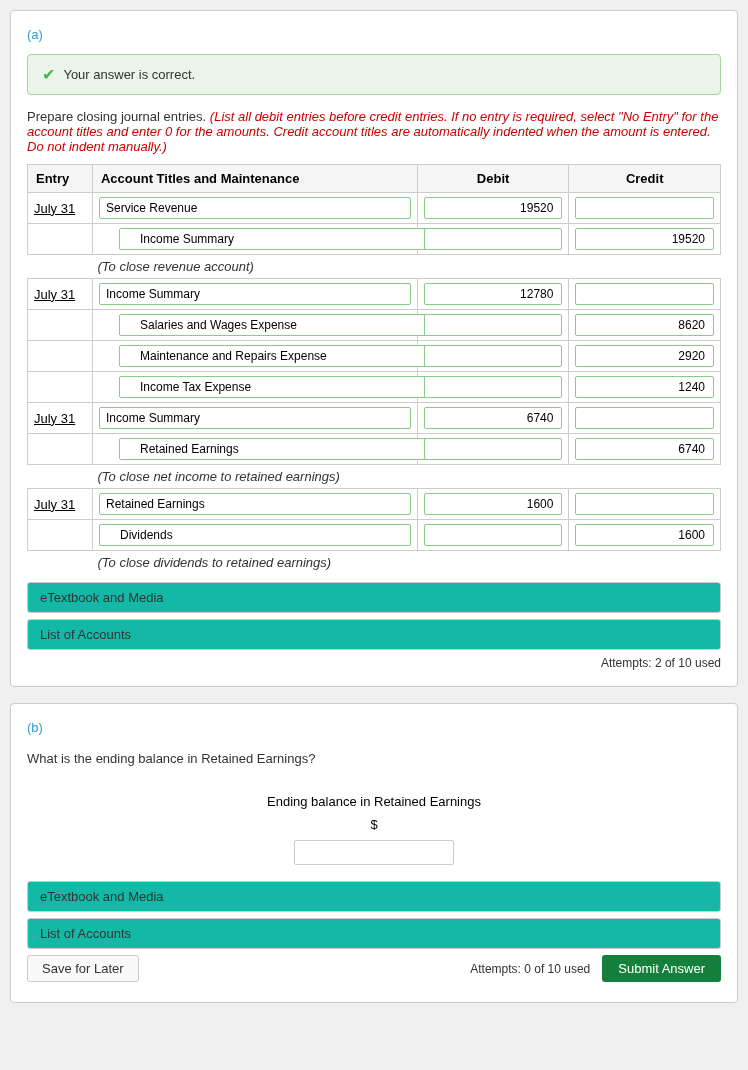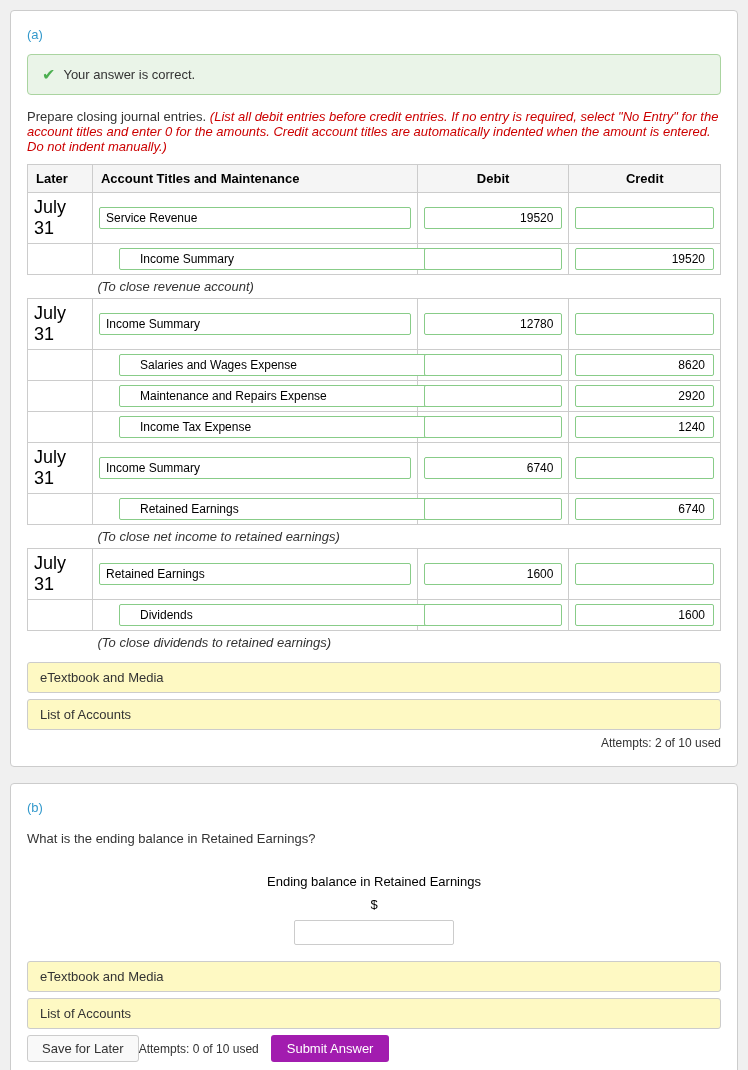--- a/index.html
+++ b/index.html
@@ -62,21 +62,22 @@
     .journal-table th.right {
       text-align: center;
     }
     .journal-table td {
       border: 1px solid #ccc;
       padding: 4px 6px;
       vertical-align: middle;
     }
     .journal-table td.date-col {
       width: 60px;
-      font-size: 18px;
+      font-size: 13px;
+      text-decoration: underline;
     }
     .journal-table td.account-col {
       width: 300px;
     }
     .journal-table td.debit-col,
     .journal-table td.credit-col {
       width: 140px;
       text-align: right;
     }
     .account-input {
@@ -100,21 +101,21 @@
       border: none;
       padding: 4px 8px;
       font-size: 13px;
       color: #333;
       font-style: italic;
     }
     .btn-link {
       display: block;
       width: 100%;
       border: 1px solid #ccc;
-      background: #fef9c3;
+      background: #14b8a6;
       padding: 7px 12px;
       text-align: left;
       font-size: 13px;
       color: #333;
       cursor: pointer;
       border-radius: 3px;
       margin-bottom: 6px;
     }
     .attempts {
       text-align: right;
@@ -140,33 +141,34 @@
     }
     .balance-input {
       border: 1px solid #ccc;
       padding: 4px 8px;
       font-size: 13px;
       width: 160px;
       border-radius: 2px;
     }
     .bottom-actions {
       display: flex;
+      justify-content: space-between;
       align-items: center;
     }
     .save-later-btn {
       border: 1px solid #ccc;
       background: #f9f9f9;
       padding: 5px 14px;
       font-size: 13px;
       border-radius: 3px;
       cursor: pointer;
       color: #333;
     }
     .submit-btn {
-      background: #a21caf;
+      background: #15803d;
       color: #fff;
       border: none;
       padding: 6px 16px;
       font-size: 13px;
       border-radius: 3px;
       cursor: pointer;
     }
     .attempts-inline {
       font-size: 12px;
       color: #333;
@@ -187,21 +189,21 @@
   </div>
 
   <p class="instruction">
     <span>Prepare closing journal entries.</span>
     <em>(List all debit entries before credit entries. If no entry is required, select "No Entry" for the account titles and enter 0 for the amounts. Credit account titles are automatically indented when the amount is entered. Do not indent manually.)</em>
   </p>
 
   <table class="journal-table">
     <thead>
       <tr>
-        <th>Later</th>
+        <th>Entry</th>
         <th>Account Titles and Maintenance</th>
         <th class="right">Debit</th>
         <th class="right">Credit</th>
       </tr>
     </thead>
     <tbody id="journal-body">
     <tr>
           <td class="date-col">July 31</td>
           <td class="account-col"><input type="text" class="account-input" value="Service Revenue" style=""></td>
           <td class="debit-col"><input type="text" class="amount-input" value="19520" style=""></td>
@@ -256,21 +258,21 @@
           <td colspan="4" style="padding-left: 70px;">(To close net income to retained earnings)</td>
         </tr>
         <tr>
           <td class="date-col">July 31</td>
           <td class="account-col"><input type="text" class="account-input" value="Retained Earnings" style=""></td>
           <td class="debit-col"><input type="text" class="amount-input" value="1600" style=""></td>
           <td class="credit-col"><input type="text" class="amount-input" style=""></td>
         </tr>
         <tr>
           <td class="date-col"></td>
-          <td class="account-col"><input type="text" class="account-input indented" value="Dividends" style="margin-left: 20px;"></td>
+          <td class="account-col"><input type="text" class="account-input indented" value="Dividends" style=""></td>
           <td class="debit-col"><input type="text" class="amount-input" style=""></td>
           <td class="credit-col"><input type="text" class="amount-input" value="1600" style=""></td>
         </tr>
         <tr class="note-row">
           <td colspan="4" style="padding-left: 70px;">(To close dividends to retained earnings)</td>
         </tr>
       </tbody>
   </table>
 
   <button class="btn-link">eTextbook and Media</button>

